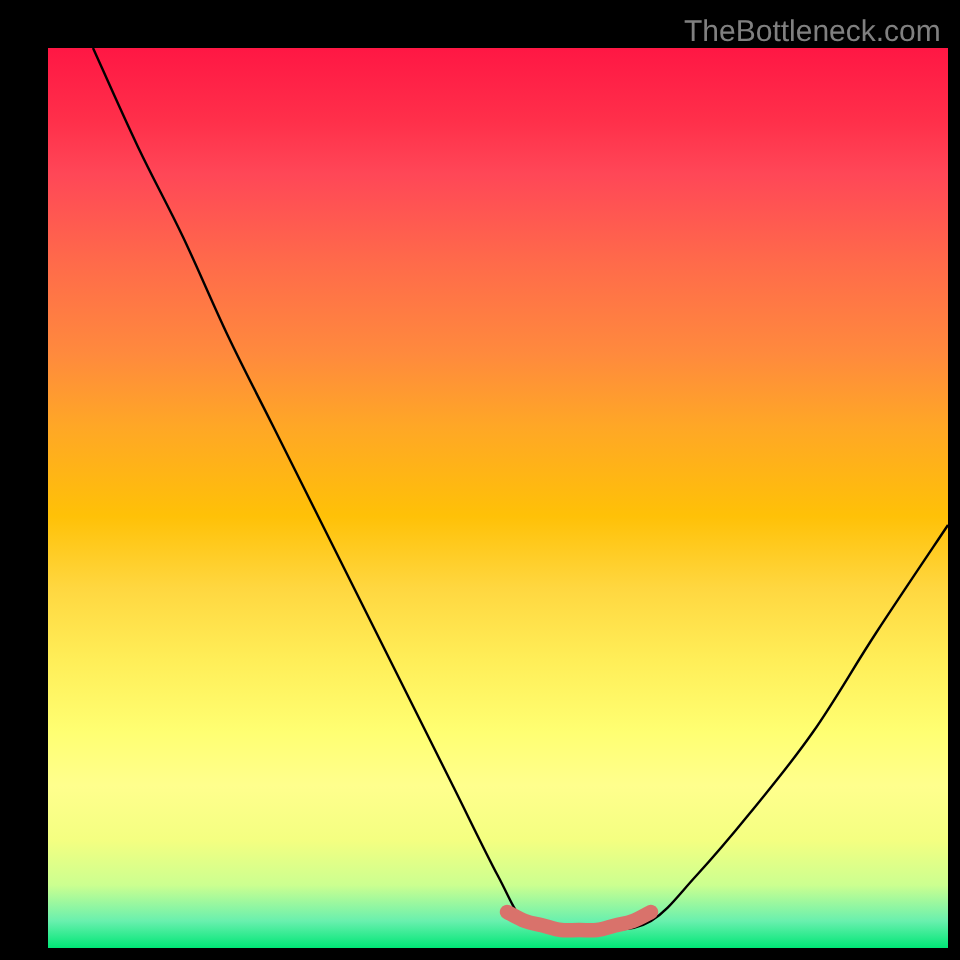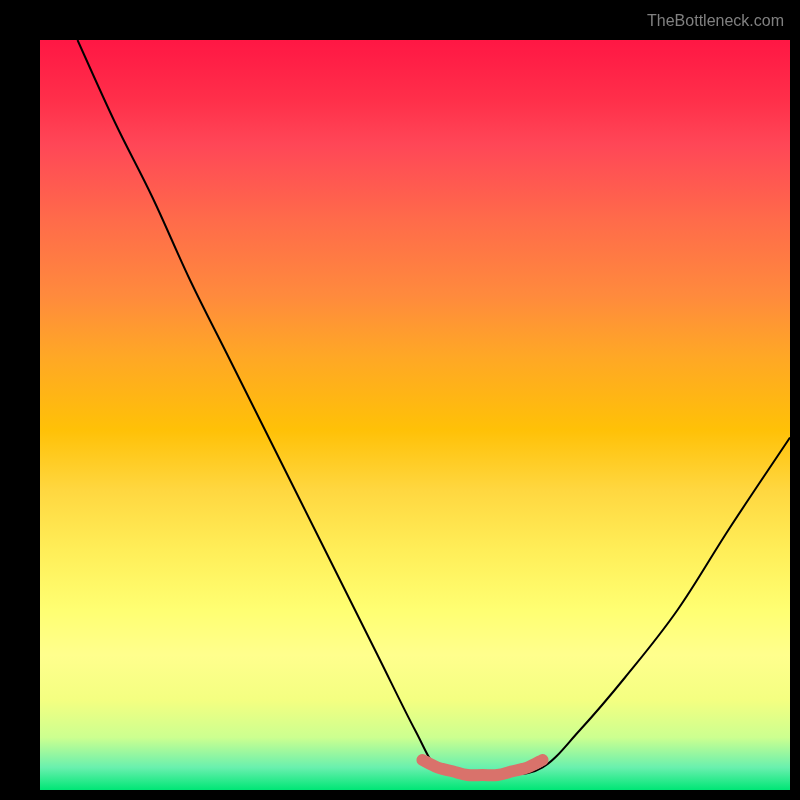--- a/index.html
+++ b/index.html
@@ -8,21 +8,21 @@
     width: 800px;
     height: 800px;
     background: #000;
     position: relative;
   }
   .attribution {
     position: absolute;
     top: 12px;
     right: 16px;
     font-family: Arial, Helvetica, sans-serif;
-    font-size: 16px;
+    font-size: 25px;
     color: #808080;
     font-weight: 400;
     z-index: 10;
   }
   .plot-area {
     position: absolute;
     left: 40px;
     top: 40px;
     width: 750px;
     height: 750px;

